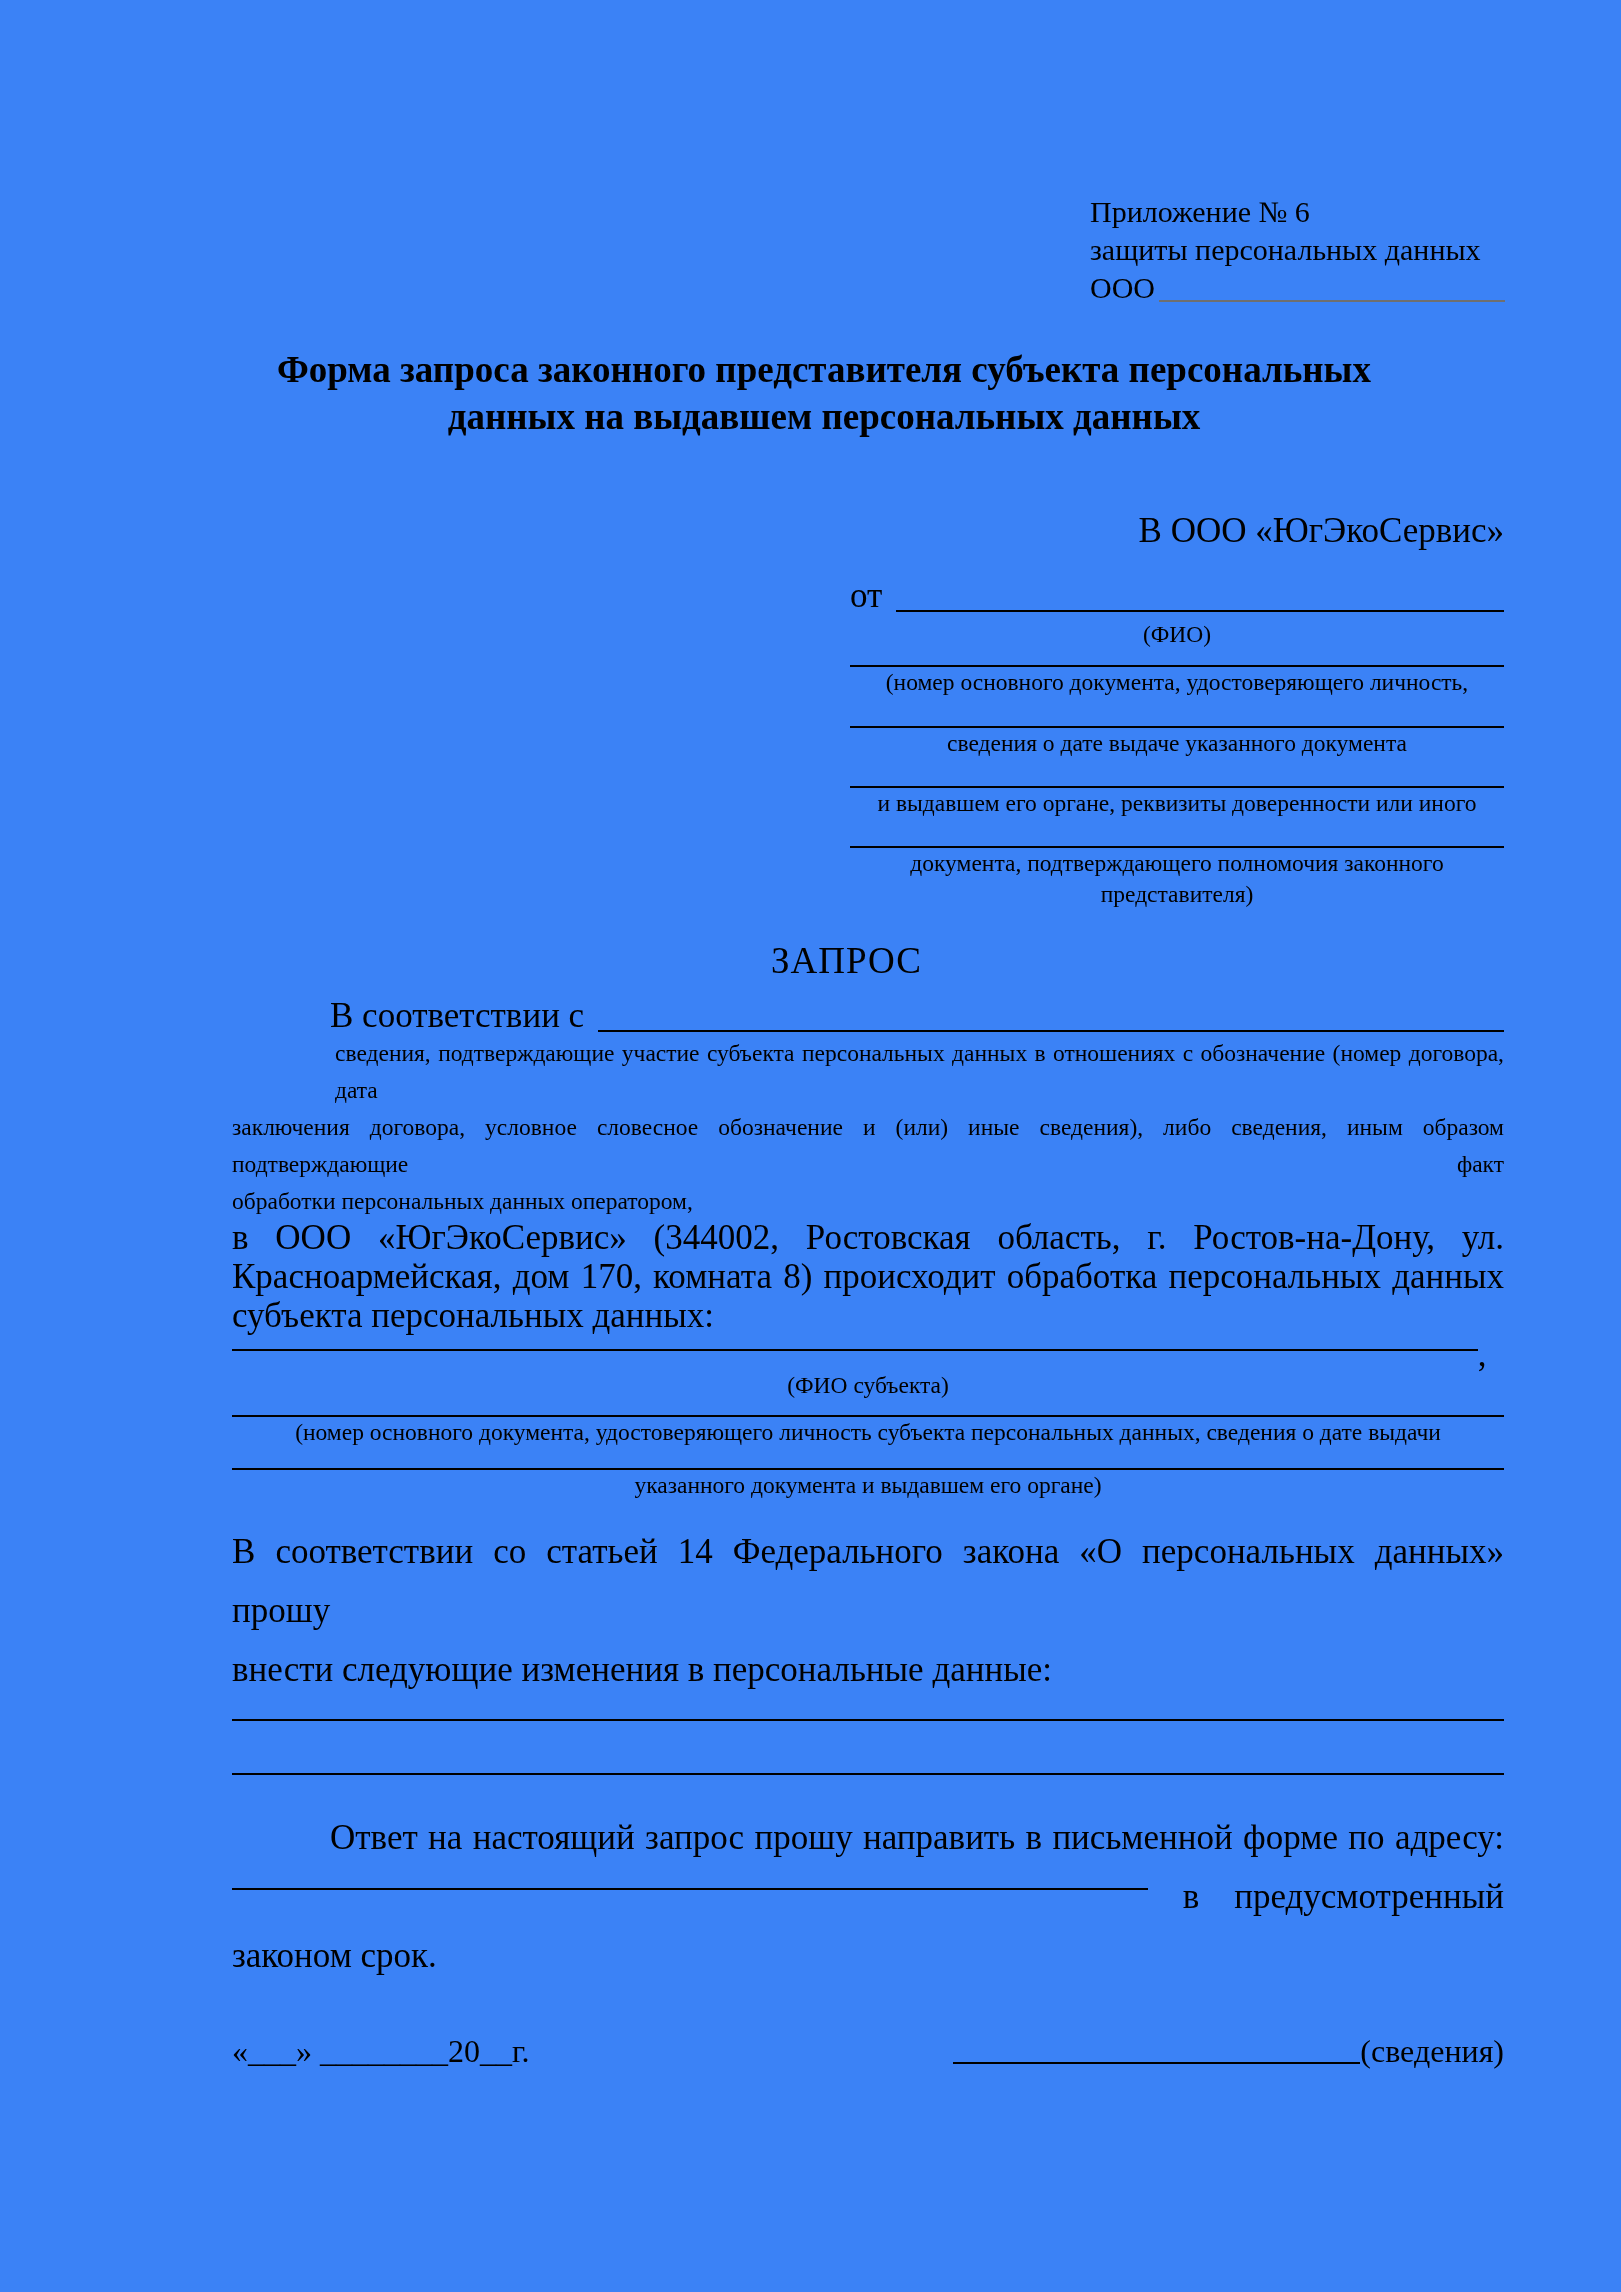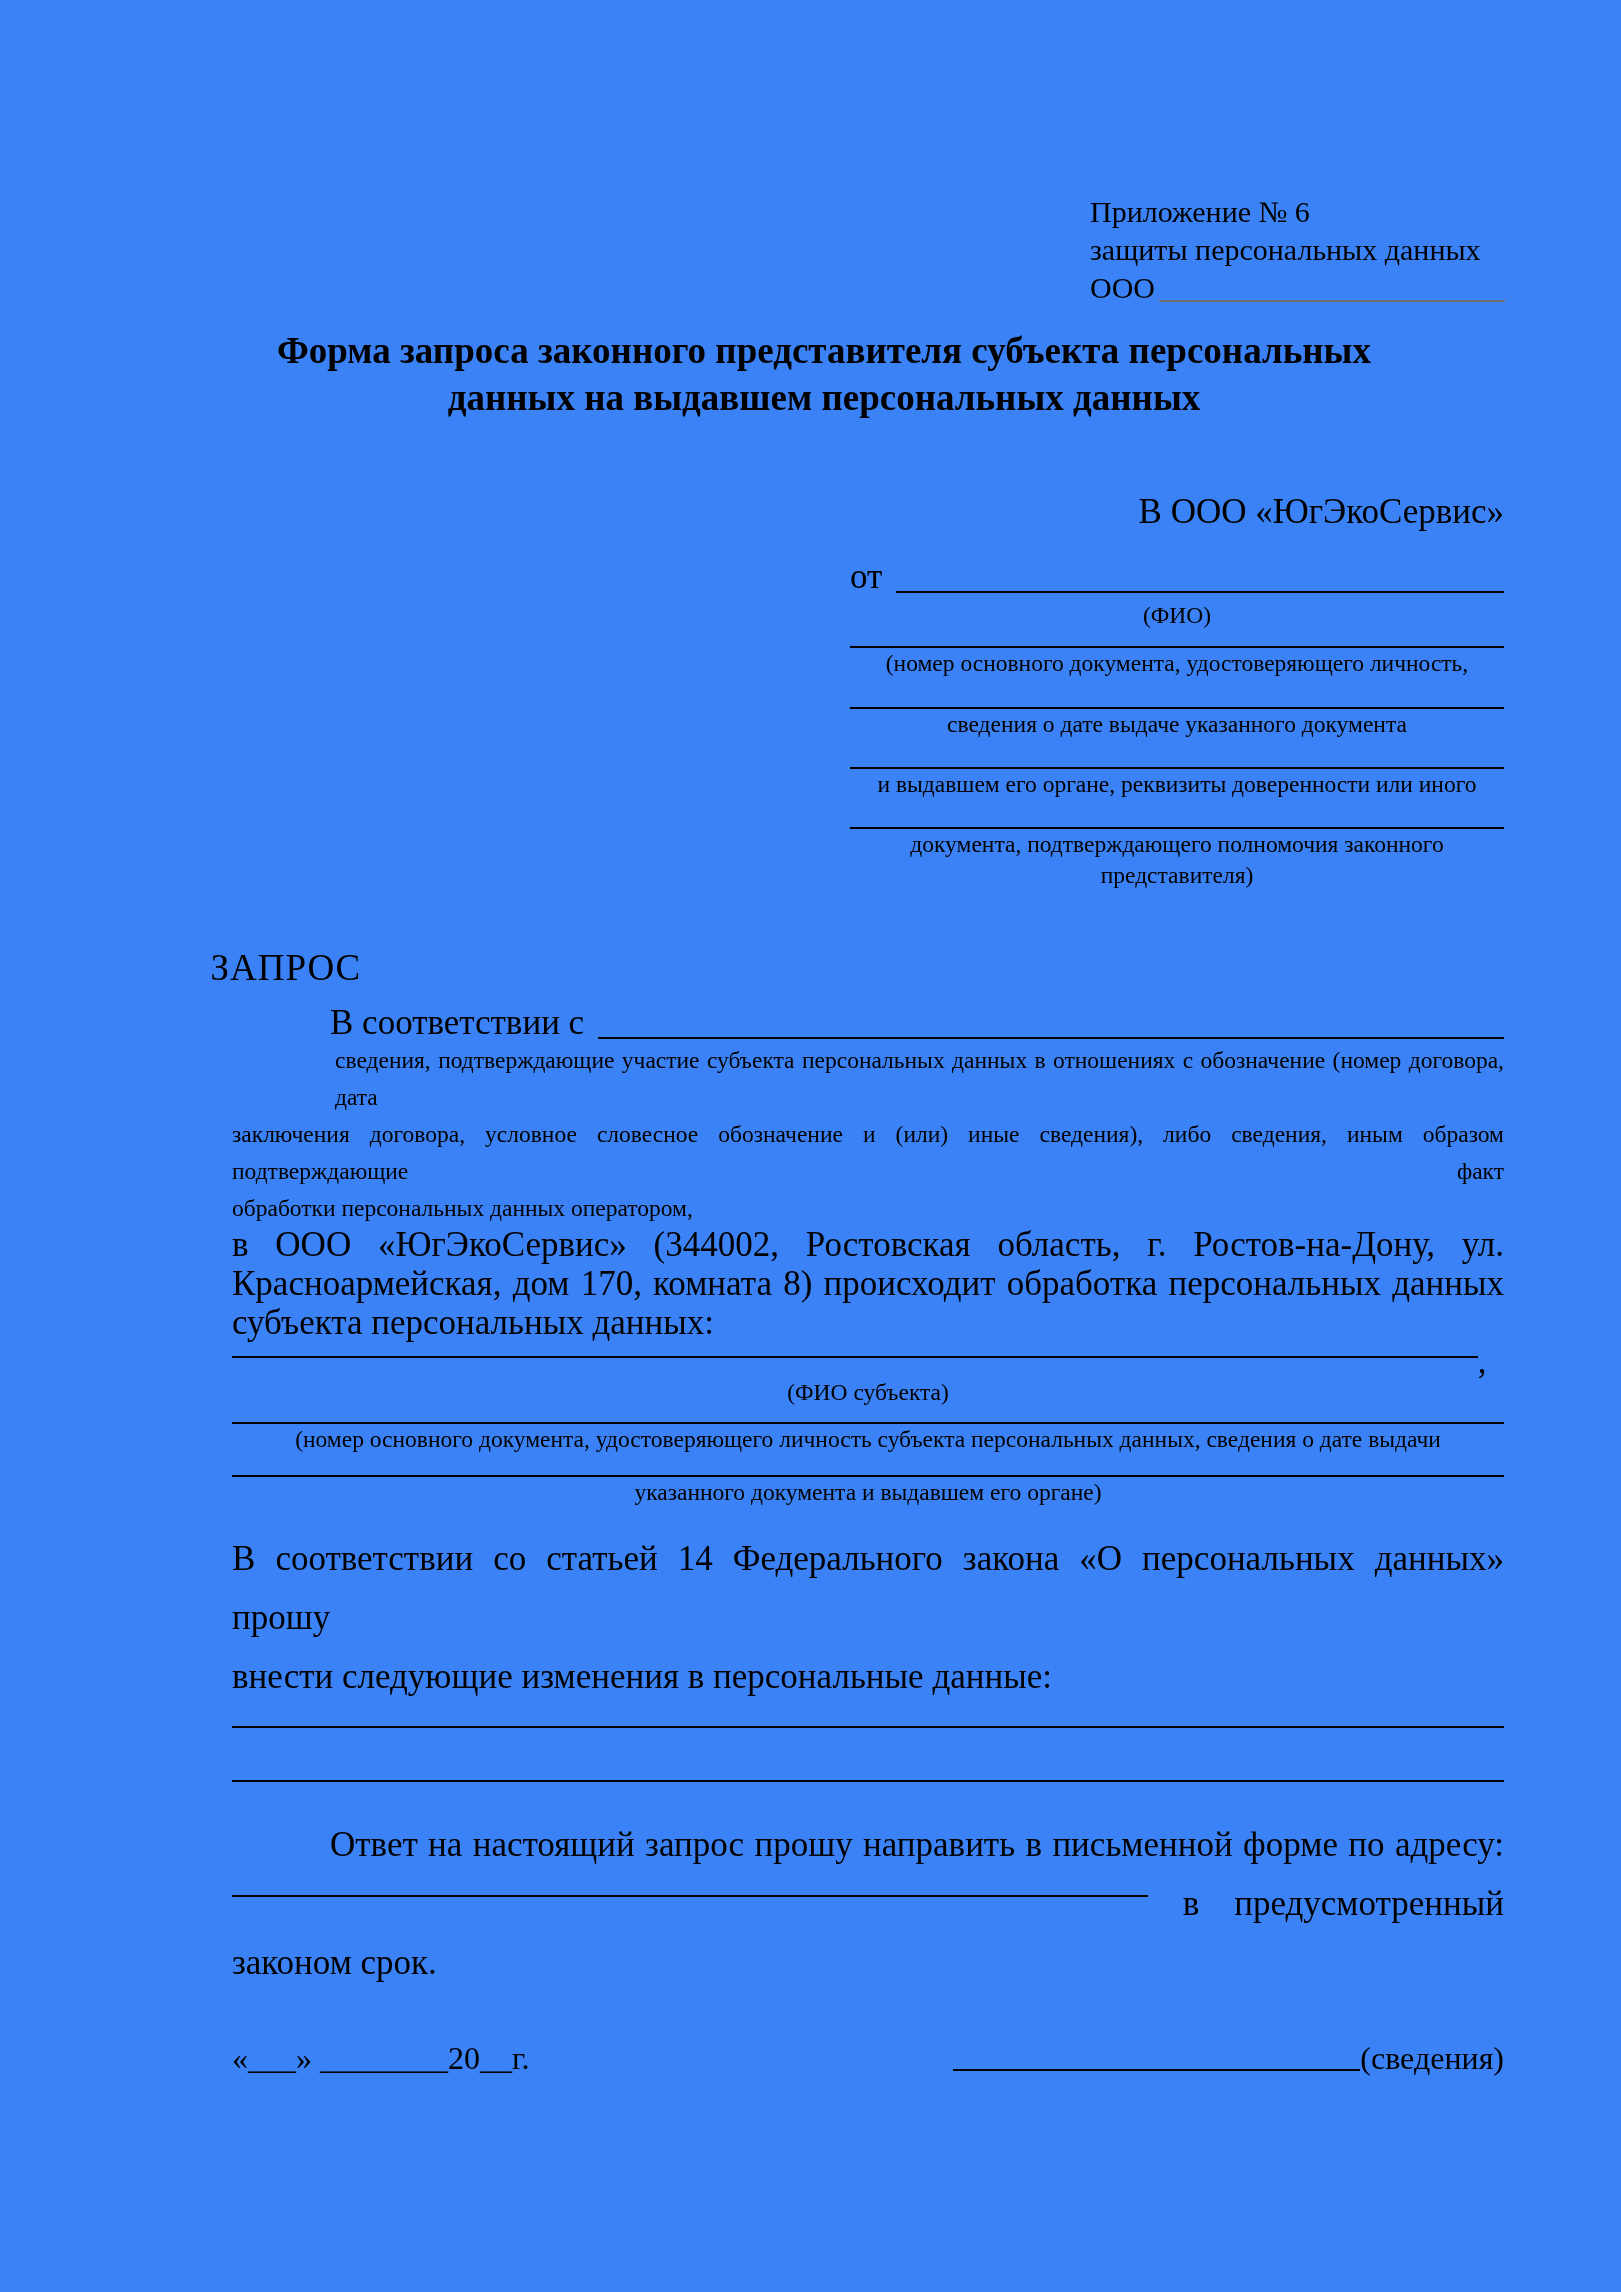--- a/index.html
+++ b/index.html
@@ -14,33 +14,33 @@
     overflow:hidden;
   }
   .doc{position:absolute;left:232px;top:0;width:1272px;}
 
   
   .annex{margin-left:858px;margin-top:193px;font-size:30px;line-height:38px;width:415px;}
   .annex-row{display:flex;align-items:flex-end;}
   .ooo-rule{flex:1;border-bottom:2px solid #6f6f6f;margin:0 0 4.9px 3.9px;}
 
   
-  .title{margin-top:20px;text-align:center;font-weight:bold;font-size:37px;line-height:47px;transform:translateX(-44px);}
+  .title{margin-top:39px;text-align:center;font-weight:bold;font-size:37px;line-height:47px;transform:translateX(-44px);}
 
   
   .addr{margin-left:618px;width:654px;margin-top:67px;font-size:35px;}
   .addr-to{line-height:47px;text-align:right;}
   .addr-from{display:flex;margin-top:17.6px;line-height:47px;}
   .fill-line{flex:1;border-bottom:2.9px solid #000;margin:0 0 6.9px 13.7px;}
   .cap{font-size:23.5px;line-height:31px;text-align:center;}
   .rule{border-bottom:2.9px solid #000;height:0;}
   .f1{margin-top:15.7px;} .fgap{margin-top:27.4px;}
 
   
-  .zapros{margin-top:53px;text-align:left;font-size:37px;line-height:47px;letter-spacing:1px;transform:translateX(-21.6px);}
+  .zapros{margin-top:27px;text-align:center;font-size:37px;line-height:47px;letter-spacing:1px;transform:translateX(-21.6px);}
   .accord{display:flex;margin-top:7.8px;font-size:35px;line-height:47px;padding-left:98px;}
   .note{margin-top:-3.9px;font-size:23.5px;line-height:37px;}
   .jl{text-align:justify;text-align-last:justify;}
   .indent1{padding-left:103px;}
   .op{margin-top:-2px;font-size:35px;line-height:39px;}
   .subj-fio-row{display:flex;align-items:flex-start;margin-top:2px;padding-right:17.6px;}
   .long-rule{flex:1;height:11.8px;border-bottom:2.9px solid #000;}
   .comma{font-size:35px;line-height:35px;}
   .cap-center{font-size:23.5px;line-height:31px;text-align:center;}
   .sf1{margin-top:-2px;} .sf2{margin-top:13.7px;} .sf3{margin-top:19.6px;}

